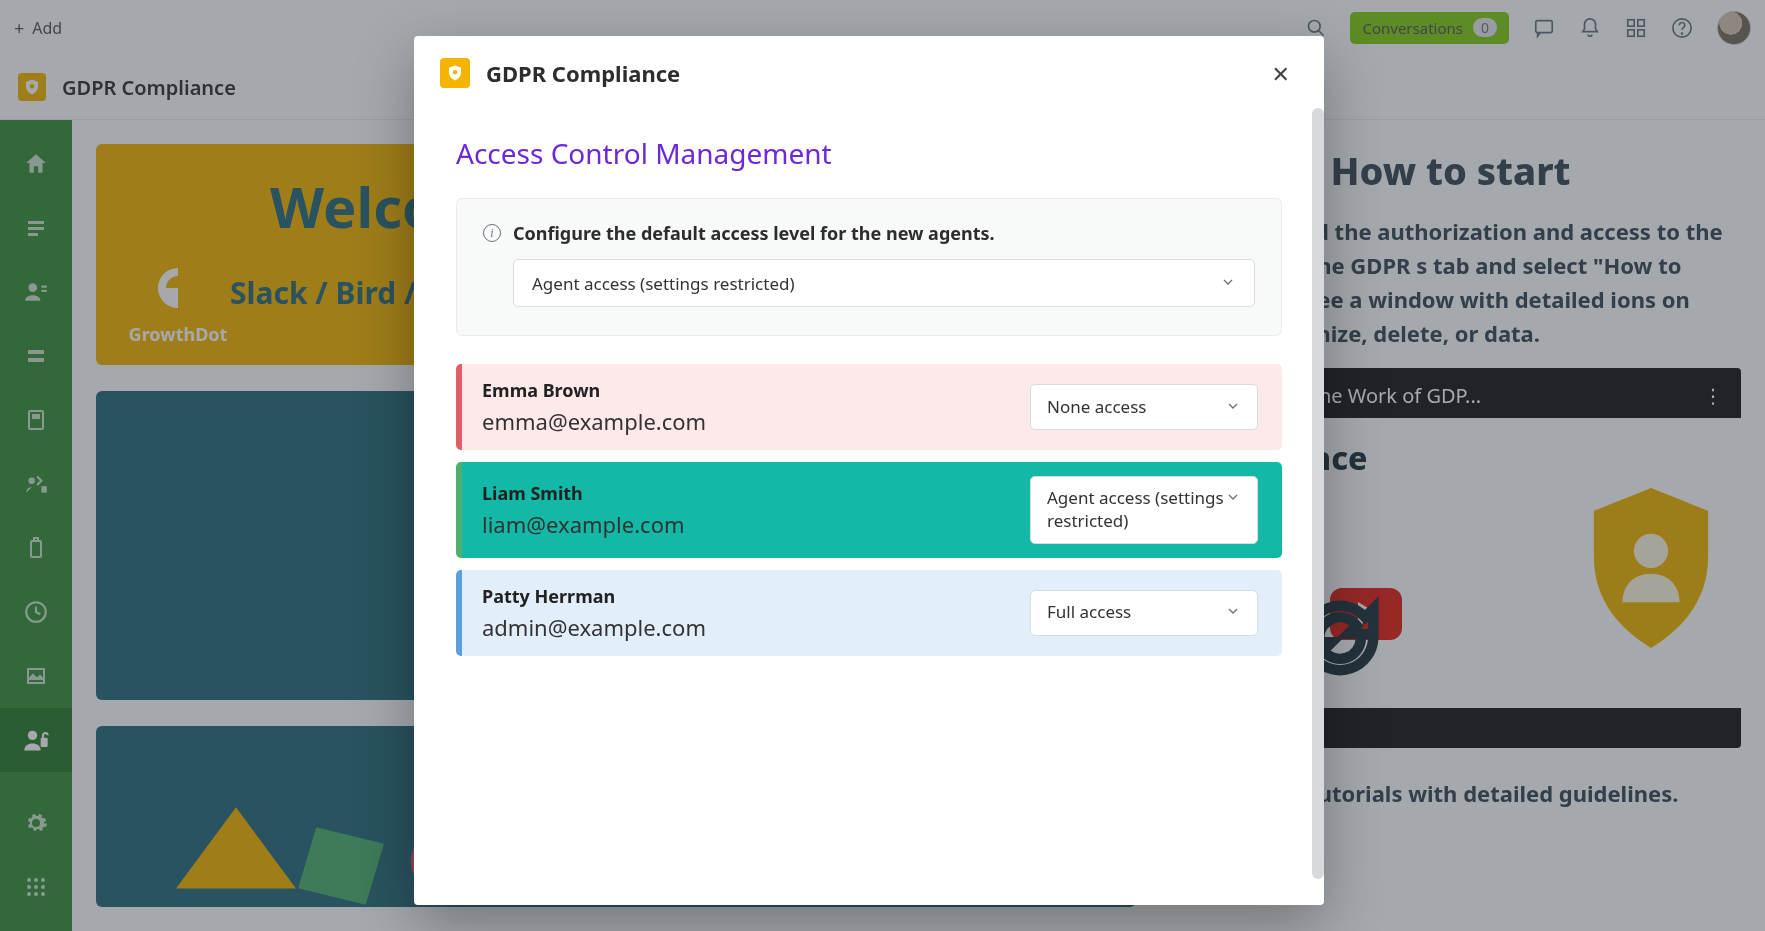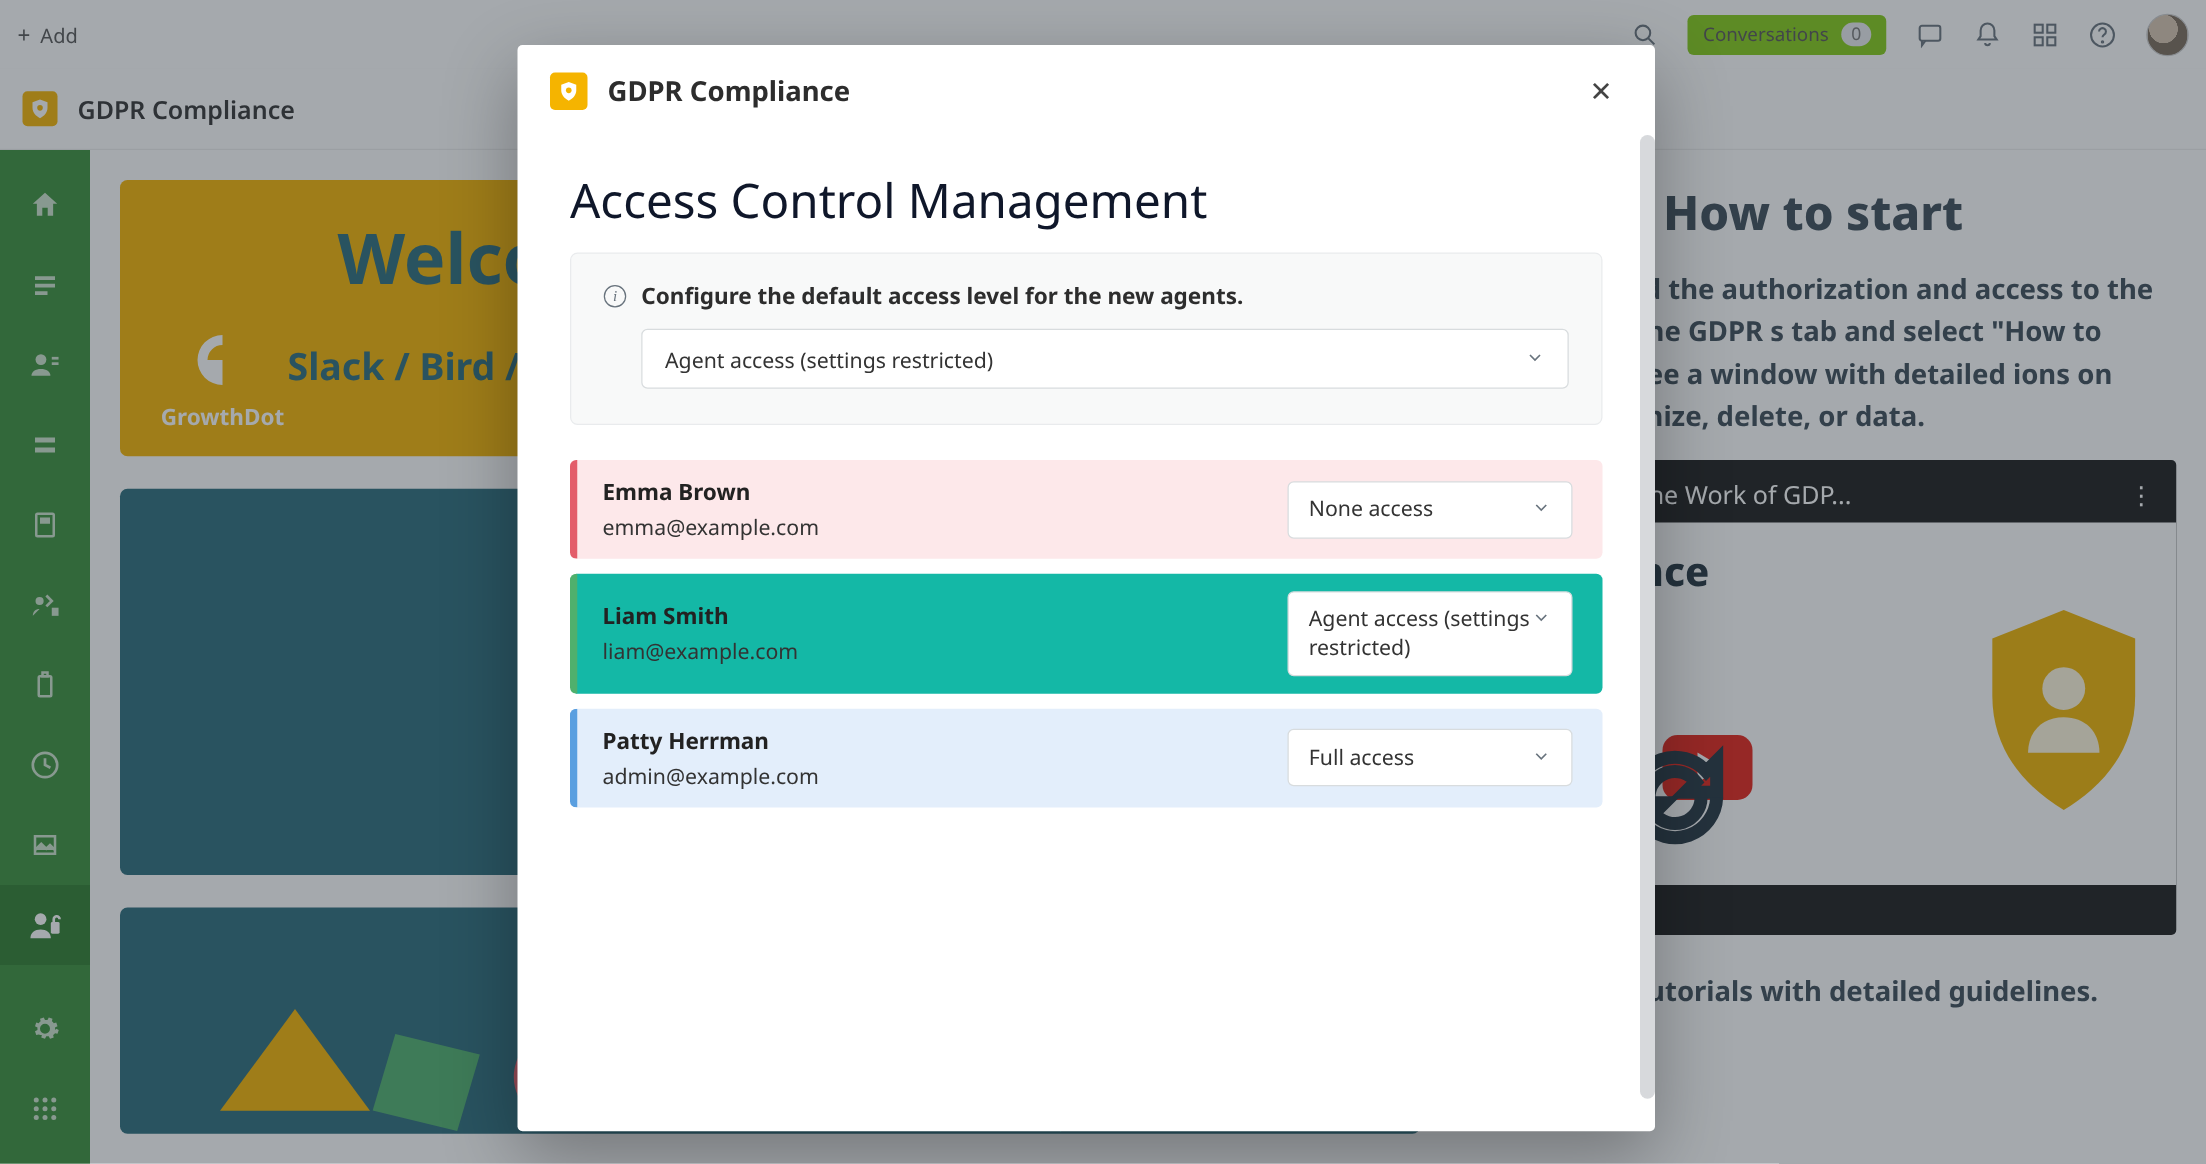--- a/index.html
+++ b/index.html
@@ -65,34 +65,34 @@
   
   .modal { position:absolute; left:414px; top:36px; width:910px; bottom:26px; background:#fff; border-radius:4px; box-shadow:0 20px 60px rgba(0,0,0,0.3); display:flex; flex-direction:column; }
   .modal-head { display:flex; align-items:center; justify-content:space-between; padding:18px 26px; }
   .modal-head-left { display:flex; align-items:center; gap:16px;}
   .modal-head-left .sq { width:30px; height:30px; background:#f5b400; border-radius:4px; display:flex; align-items:center; justify-content:center;}
   .modal-title { font-size:22px; font-weight:700; color:#2d2d2d; }
   .modal-close { font-size:22px; color:#444; cursor:pointer; padding:4px 8px;}
   .modal-body { flex:1; overflow-y:auto; padding: 24px 42px 20px 42px; position:relative;}
   .modal-scroll-thumb { position:absolute; right:0; top:72px; bottom:26px; width:12px; background:#d7d9dc; border-radius:6px;}
 
-  .acm-title { font-size:38px; color:#0f172a; margin-bottom:16px;}
+  .acm-title { font-size:28px; color:#6d28d9; margin-bottom:26px;}
   .default-box { background:#f8f9f9; border:1px solid #e9ebed; border-radius:6px; padding:22px 26px 28px 26px; margin-bottom:28px;}
   .default-row { display:flex; align-items:center; gap:12px; margin-bottom:14px;}
   .info-icon { width:18px; height:18px; border:1.5px solid #68737d; border-radius:50%; display:flex; align-items:center; justify-content:center; font-size:12px; color:#68737d; font-family:Georgia, serif; font-style:italic;}
   .default-label { font-size:18px; font-weight:700; color:#2d2d2d; }
   .select { background:#fff; border:1px solid #d8dcde; border-radius:5px; height:48px; display:flex; align-items:center; justify-content:space-between; padding:0 18px; font-size:17px; color:#333; margin-left:30px;}
   .chev { color:#68737d; }
 
   .agent-row { border-radius:5px; display:flex; align-items:center; justify-content:space-between; padding:14px 24px 14px 20px; margin-bottom:12px; border-left:6px solid transparent; }
   .agent-row.none { background:#fde8ea; border-left-color:#e35d6a; }
   .agent-row.agent { background:#14b8a6; border-left-color:#4fb06d; }
   .agent-row.full { background:#e3eefb; border-left-color:#5a9fe0; }
   .agent-info .name { font-size:18px; font-weight:700; color:#222; margin-bottom:4px;}
-  .agent-info .email { font-size:17px; color:#333; }
+  .agent-info .email { font-size:22px; color:#333; }
   .agent-select { background:#fff; border:1px solid #d8dcde; border-radius:5px; min-height:46px; width:228px; display:flex; align-items:center; justify-content:space-between; padding:8px 16px; font-size:17px; color:#333; }
   .agent-select.wrap { align-items:flex-start; padding-top:10px; padding-bottom:10px;}
   .agent-select .txt { max-width:210px; line-height:1.35;}
 
 </style>
 </head>
 <body>
 
 <div class="topbar">
   <div class="topbar-left">

